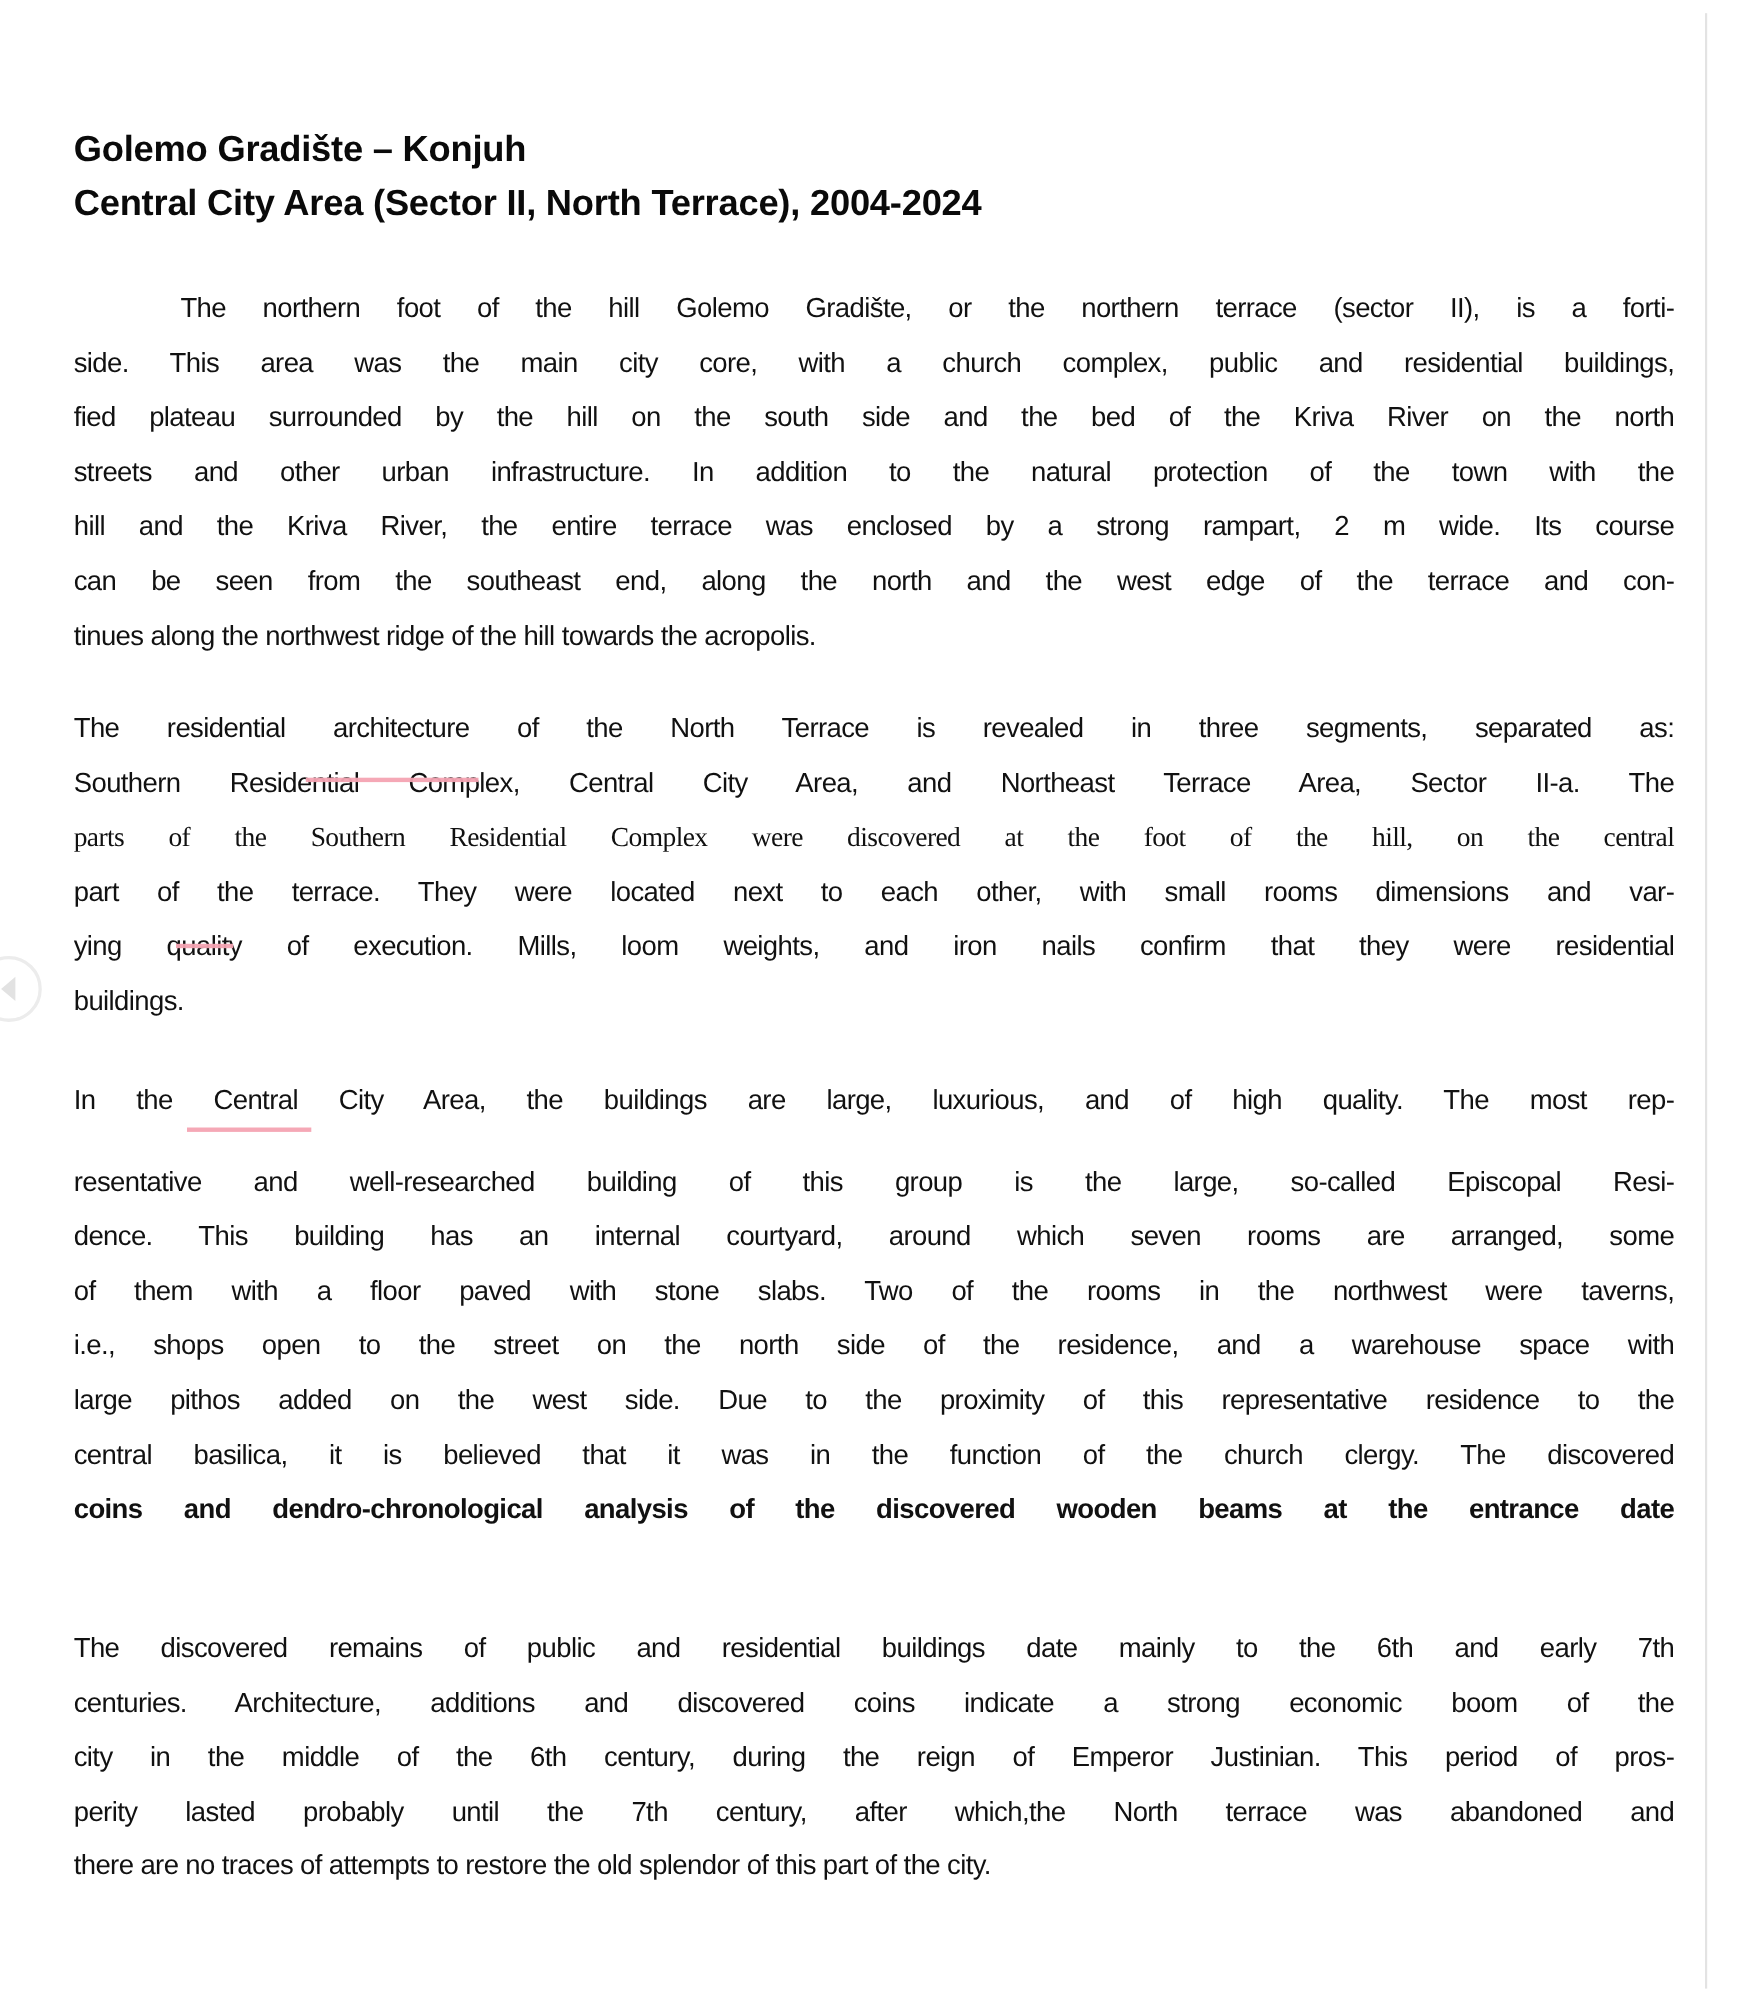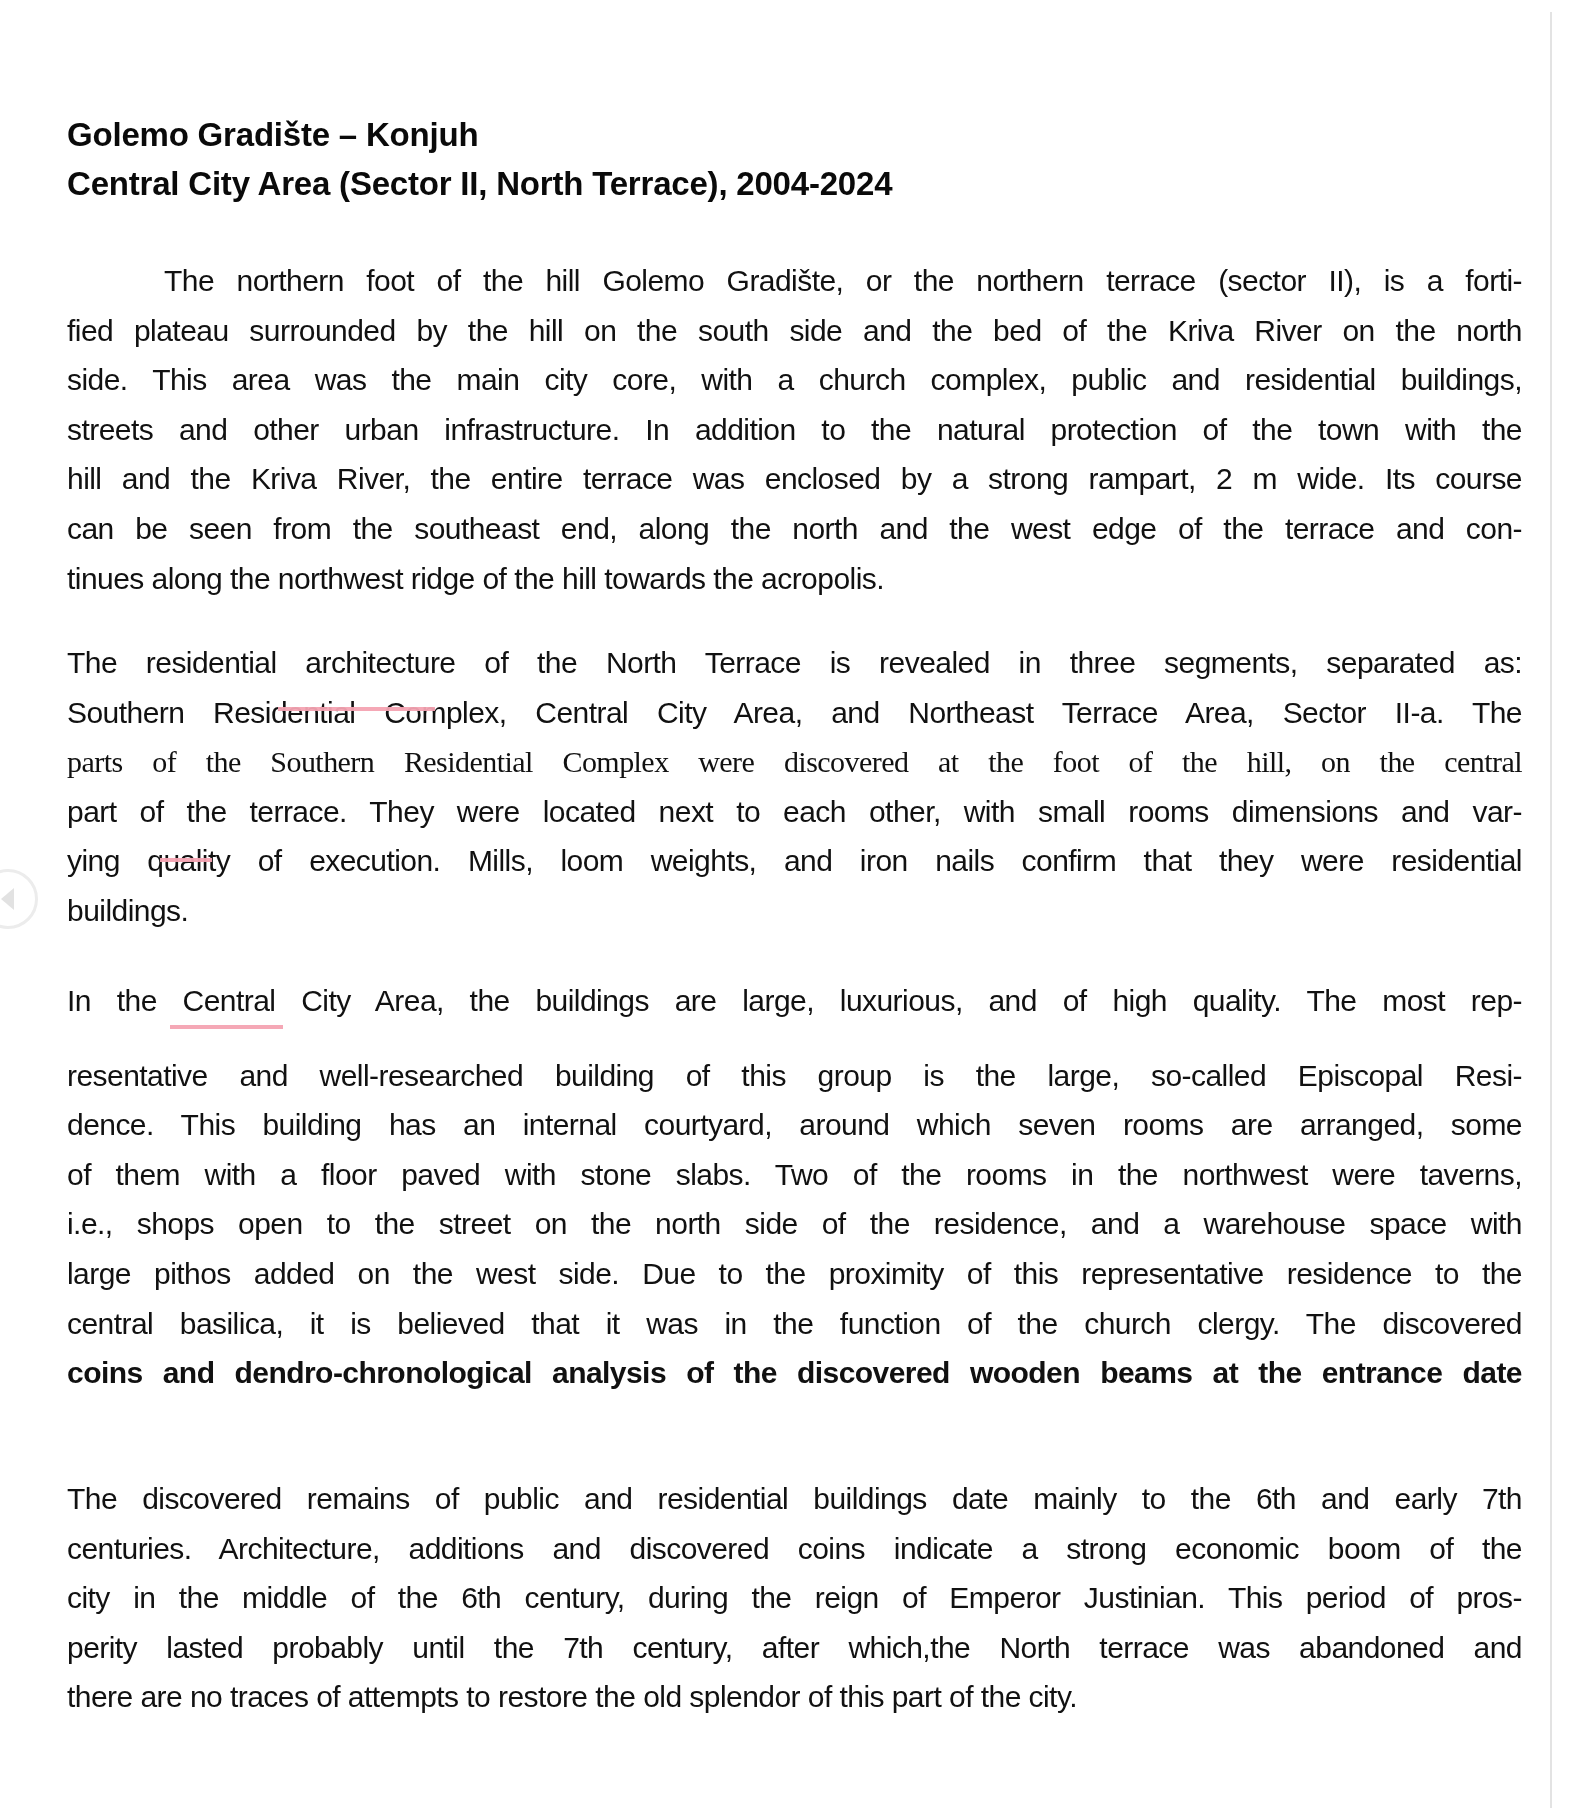--- a/index.html
+++ b/index.html
@@ -42,21 +42,21 @@
     color: #0a0a0a;
   }
   .para {
     position: absolute;
     left: 67px;
     width: 1455px;
   }
   .line {
     display: block;
     height: 49.6px;
-    font-size: 30px;
+    font-size: 25px;
     line-height: 49.6px;
     white-space: nowrap;
     text-align: justify;
     text-align-last: justify;
     letter-spacing: -0.55px;
     word-spacing: 0px;
     overflow: visible;
   }
   .line.last {
     text-align: left;
@@ -99,22 +99,22 @@
 </head>
 <body>
 
 <div class="page">
 
   <div class="title-line" style="top:115px;">Golemo Gradište – Konjuh</div>
   <div class="title-line" style="top:164px;">Central City Area (Sector II, North Terrace), 2004-2024</div>
 
   <div class="para" style="top:256px;">
     <span class="line indent" style="white-space: normal; overflow: hidden;">The northern foot of the hill Golemo Gradište, or the northern terrace (sector II), is a forti-</span>
+    <span class="line" style="white-space: normal; overflow: hidden;">side. This area was the main city core, with a church complex, public and residential buildings,</span>
     <span class="line" style="white-space: normal; overflow: hidden;">fied plateau surrounded by the hill on the south side and the bed of the Kriva River on the north</span>
-    <span class="line" style="white-space: normal; overflow: hidden;">side. This area was the main city core, with a church complex, public and residential buildings,</span>
     <span class="line" style="white-space: normal; overflow: hidden;">streets and other urban infrastructure. In addition to the natural protection of the town with the</span>
     <span class="line" style="white-space: normal; overflow: hidden;">hill and the Kriva River, the entire terrace was enclosed by a strong rampart, 2 m wide. Its course</span>
     <span class="line" style="white-space: normal; overflow: hidden;">can be seen from the southeast end, along the north and the west edge of the terrace and con-</span>
     <span class="line last" style="white-space: nowrap;">tinues along the northwest ridge of the hill towards the acropolis.</span>
   </div>
 
   <div class="para" style="top:638px;">
     <span class="line" style="white-space: normal; overflow: hidden;">The residential architecture of the North Terrace is revealed in three segments, separated as:</span>
     <span class="line" style="white-space: normal; overflow: hidden;">Southern Residential Complex, Central City Area, and Northeast Terrace Area, Sector II-a. The</span>
     <span class="line" style="white-space: normal; overflow: hidden; font-family: Liberation Serif, serif;">parts of the Southern Residential Complex were discovered at the foot of the hill, on the central</span>

